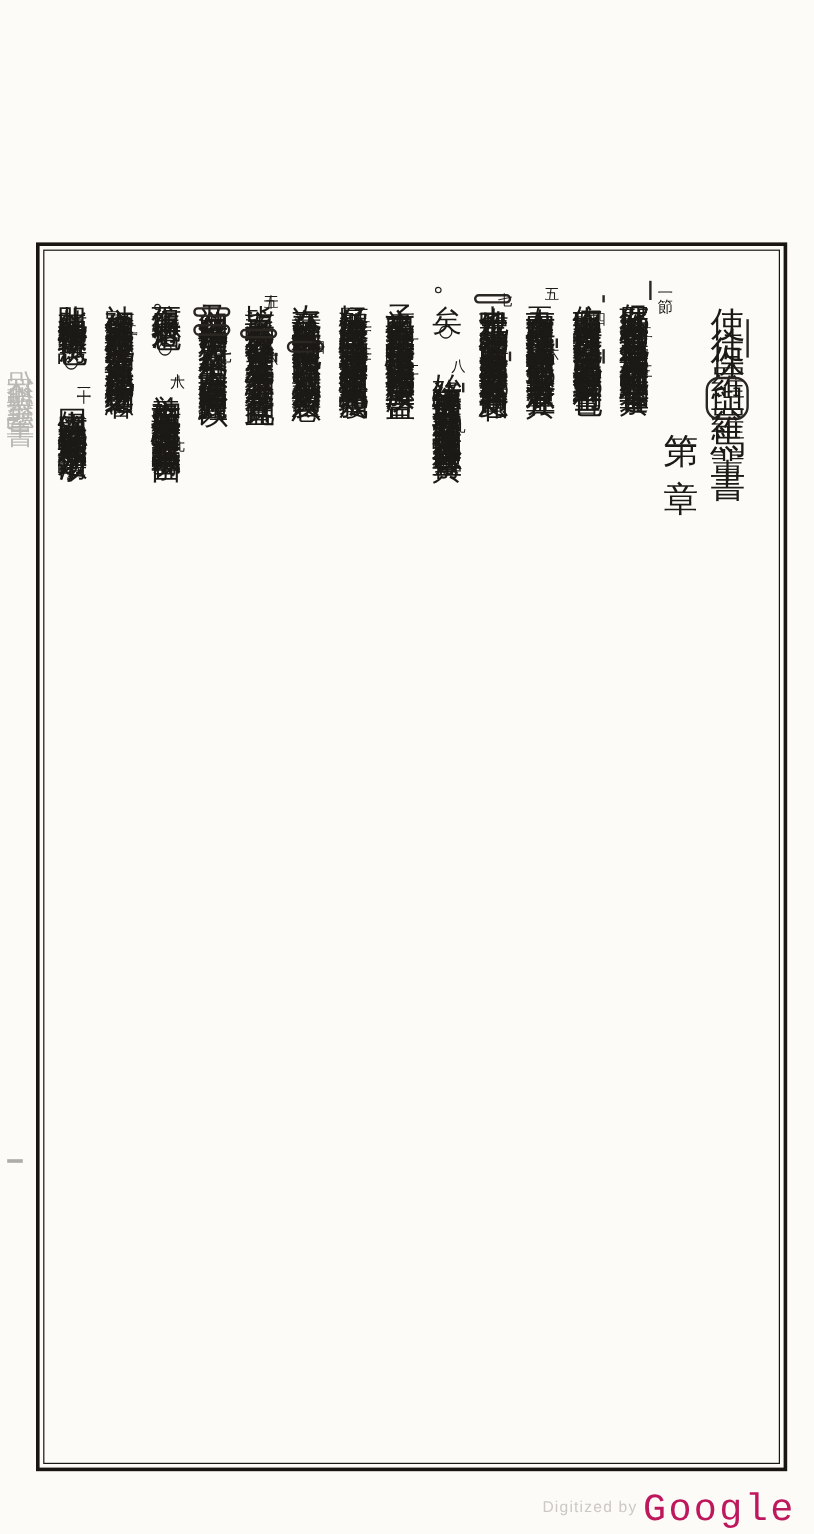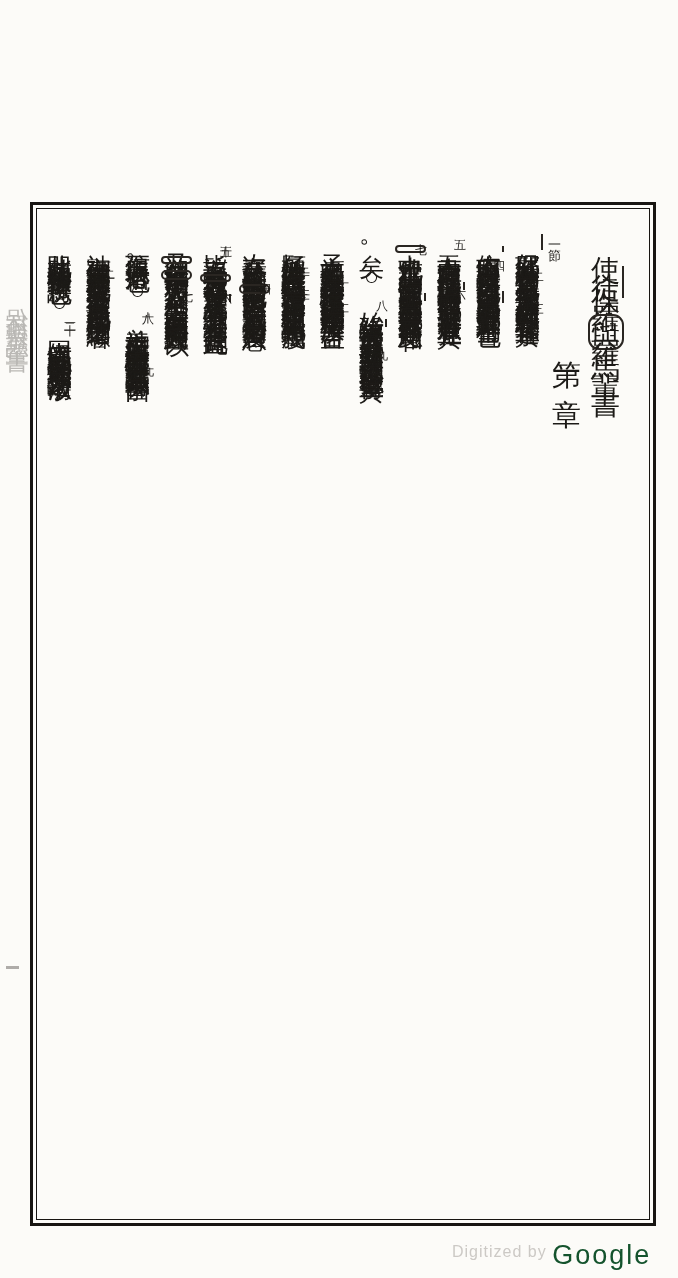--- a/index.html
+++ b/index.html
@@ -41,25 +41,25 @@
     font-size:23px;letter-spacing:7px;color:#8f8d89;opacity:.6;
     transform:scaleX(-1);
   }
   .margin-dash{
     position:absolute;left:6px;top:966px;width:13px;height:3px;
     background:#6f6c68;opacity:.55;
   }
   .watermark{position:absolute;left:452px;top:1240px;white-space:nowrap;}
   .wm-prefix{
     font-family:"Liberation Sans","DejaVu Sans",sans-serif;
-    font-size:16px;letter-spacing:1px;color:#ccc9c5;vertical-align:7px;
+    font-size:13px;letter-spacing:1px;color:#ccc9c5;vertical-align:7px;
   }
   .wm-brand{
-    font-family:Liberation Sans, sans-serif;
-    font-size:27px;letter-spacing:2px;color:#14532d;
+    font-family:Liberation Mono, monospace;
+    font-size:32px;letter-spacing:2px;color:#be185d;
   }
 </style>
 </head>
 <body>
 
 <div>
 
   <div class="frame-outer">
     <div class="frame-inner"></div>
   </div>

